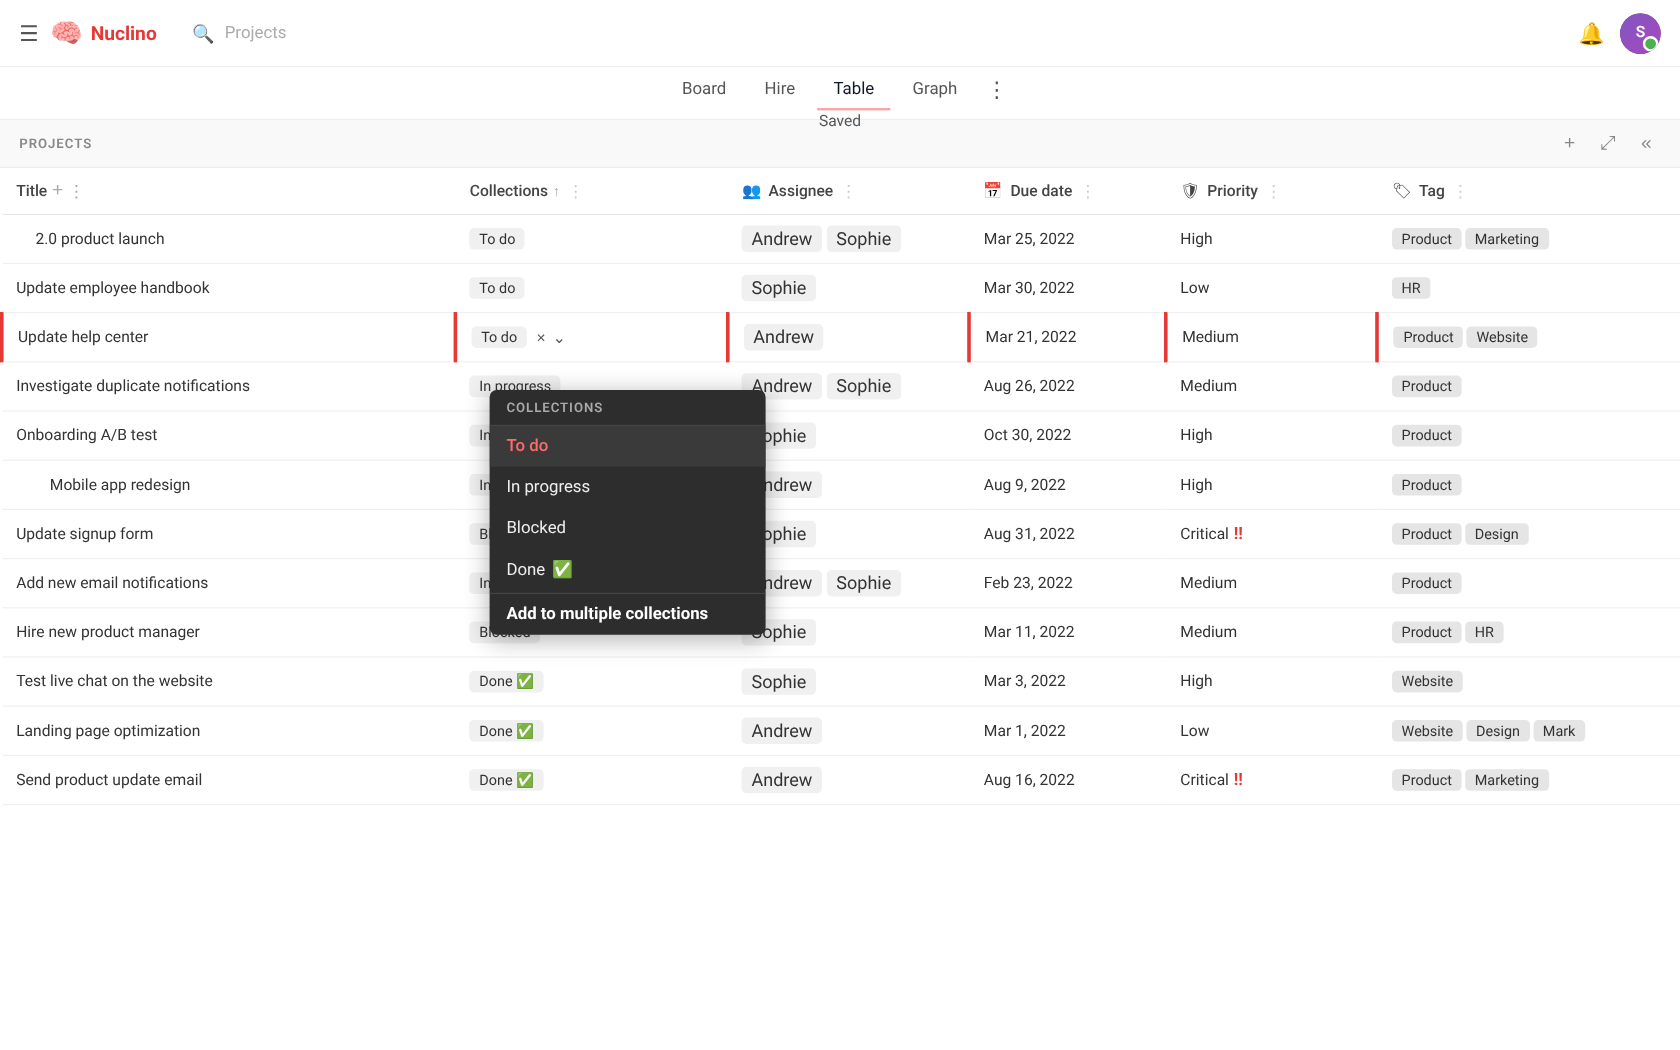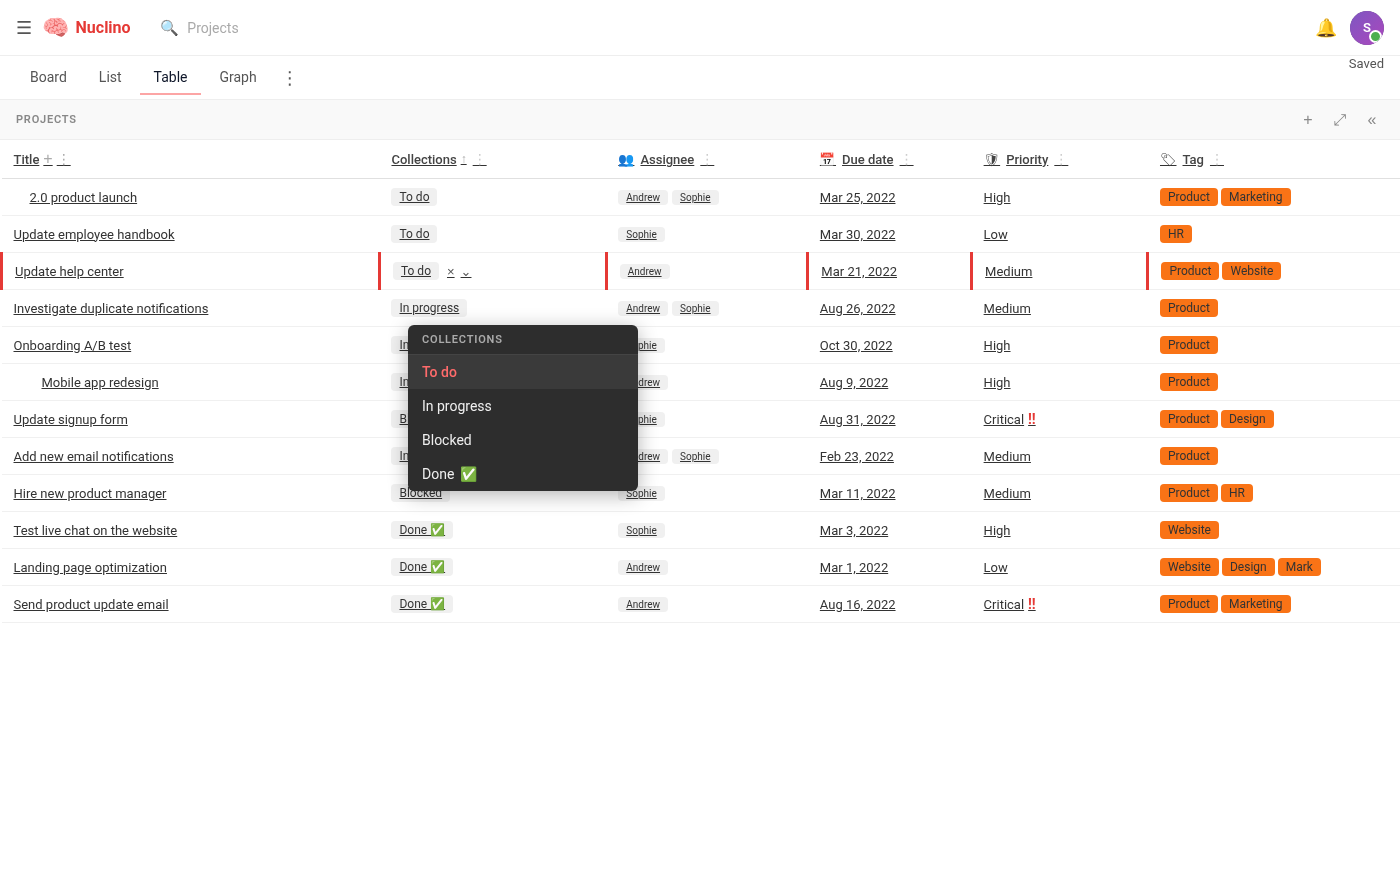--- a/index.html
+++ b/index.html
@@ -18,71 +18,71 @@
     .search-icon { font-size: 15px; }
     .search-text { font-size: 14px; color: #aaa; }
     .nav-right { display: flex; align-items: center; gap: 12px; }
     .bell-icon { font-size: 18px; color: #555; cursor: pointer; position: relative; }
     .avatar { width: 34px; height: 34px; border-radius: 50%; background: #6d4c8e; cursor: pointer; display: flex; align-items: center; justify-content: center; overflow: hidden; position: relative; }
     .avatar::after { content: ''; position: absolute; bottom: 2px; right: 2px; width: 9px; height: 9px; background: #4caf50; border-radius: 50%; border: 2px solid #fff; }
     .avatar-img { width: 100%; height: 100%; object-fit: cover; border-radius: 50%; background: linear-gradient(135deg, #7e57c2, #ab47bc); display: flex; align-items: center; justify-content: center; color: #fff; font-size: 13px; font-weight: 600; }
 
     
     .tab-bar {
-      display: flex; padding: 0 16px; height: 44px;
-      border-bottom: 1px solid #eee; position: relative;
+      display: flex; align-items: center; padding: 0 16px; height: 44px;
+      border-bottom: 1px solid #eee; position: relative; flex-direction: column;
     }
     .tab-bar-left { display: flex; align-items: center; gap: 4px; flex: 1; }
     .tab { padding: 8px 14px; cursor: pointer; color: #555; font-size: 14px; border-bottom: 2px solid transparent; }
     .tab.active { color: #0f172a; border-bottom: 2px solid #fca5a5; font-weight: 400; }
     .tab-more { padding: 8px 6px; cursor: pointer; color: #555; font-size: 18px; }
     .tab-bar-right { font-size: 13px; color: #555; }
 
     
     .section-header {
       display: flex; align-items: center; padding: 8px 16px; height: 40px;
       background: #f9f9f9; border-bottom: 1px solid #eee;
     }
     .section-title { font-size: 11px; font-weight: 600; color: #888; letter-spacing: 0.8px; flex: 1; text-transform: uppercase; }
     .section-actions { display: flex; align-items: center; gap: 8px; }
     .section-action-btn { background: none; border: none; cursor: pointer; color: #888; font-size: 16px; display: flex; align-items: center; justify-content: center; width: 24px; height: 24px; }
 
     
-    .table-wrapper { overflow: auto; height: calc(100vh - 140px); text-decoration: underline; }
+    .table-wrapper { overflow: auto; height: calc(100vh - 140px); }
     table { width: 100%; border-collapse: collapse; min-width: 1350px; }
     th { position: sticky; top: 0; background: #fff; border-bottom: 1px solid #e0e0e0; padding: 10px 12px; text-align: left; font-size: 13px; font-weight: 500; color: #444; white-space: nowrap; z-index: 2; }
     td { border-bottom: 1px solid #f0f0f0; padding: 9px 12px; font-size: 13px; color: #333; vertical-align: middle; }
     tr.active-row td { border-left: 3px solid #e53935; }
 
     .th-inner { display: flex; align-items: center; gap: 4px; }
     .col-sort { color: #aaa; font-size: 12px; cursor: pointer; }
     .col-menu { color: #ccc; font-size: 14px; cursor: pointer; margin-left: 2px; }
     .th-icon { margin-right: 2px; }
     .title-add-btn { background: none; border: none; color: #aaa; cursor: pointer; font-size: 16px; }
     .title-menu-btn { background: none; border: none; color: #aaa; cursor: pointer; font-size: 14px; }
 
     
     .tag-pill {
       display: inline-flex; align-items: center; padding: 2px 8px;
       border-radius: 4px; font-size: 12px; background: #f0f0f0; color: #333;
       margin-right: 3px;
     }
     .tag-pill.collection { background: #f0f0f0; }
-    .tag-pill.tag-badge { background: #f97316; }
+    .tag-pill.tag-badge { background: #e5e5e5; }
 
     
     .collection-cell { display: flex; align-items: center; gap: 4px; }
     .coll-x { background: none; border: none; color: #555; cursor: pointer; font-size: 13px; line-height: 1; padding: 0 1px; }
     .coll-chevron { background: none; border: none; color: #555; cursor: pointer; font-size: 13px; line-height: 1; padding: 0 1px; }
 
     
     .assignee-cell { display: flex; align-items: center; gap: 4px; }
     .assignee-chip {
       display: inline-flex; align-items: center; padding: 2px 8px;
-      border-radius: 4px; font-size: 10px; background: #f0f0f0; color: #333;
+      border-radius: 4px; font-size: 15px; background: #f0f0f0; color: #333;
     }
 
     
     .priority-cell { display: flex; align-items: center; gap: 4px; }
     .priority-exclaim { color: #e53935; font-weight: 700; font-size: 14px; }
 
     
     .dropdown-overlay {
       position: fixed; top: 0; left: 0; width: 100%; height: 100%; z-index: 100;
       pointer-events: none;
@@ -132,21 +132,21 @@
     <span class="bell-icon">🔔</span>
     <div class="avatar">
       <div class="avatar-img">S</div>
     </div>
   </div>
 </div>
 
 <div class="tab-bar">
   <div class="tab-bar-left">
     <div class="tab">Board</div>
-    <div class="tab">List</div>
+    <div class="tab">Hire</div>
     <div class="tab active">Table</div>
     <div class="tab">Graph</div>
     <div class="tab-more">⋮</div>
   </div>
   <div class="tab-bar-right">Saved</div>
 </div>
 
 <div class="section-header">
   <span class="section-title">PROJECTS</span>
   <div class="section-actions">
@@ -456,14 +456,15 @@
   </table>
 </div>
 
 <div class="dropdown-overlay">
   <div class="collections-dropdown">
     <div class="dropdown-header">COLLECTIONS</div>
     <div class="dropdown-item selected">To do</div>
     <div class="dropdown-item">In progress</div>
     <div class="dropdown-item">Blocked</div>
     <div class="dropdown-item">Done <span class="check-emoji">✅</span></div>
+    <div class="dropdown-item add-multiple">Add to multiple collections</div>
   </div>
 </div>
 
 </body></html>

